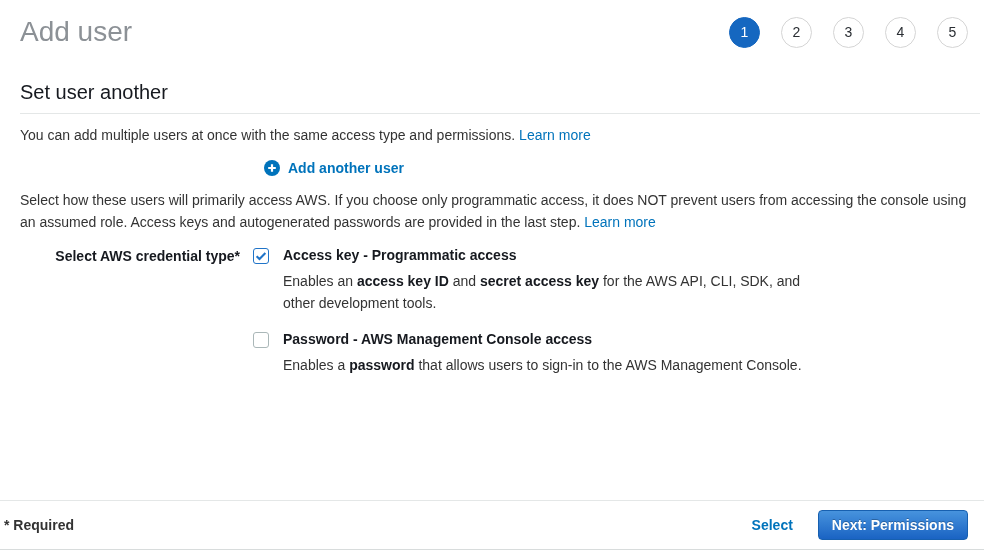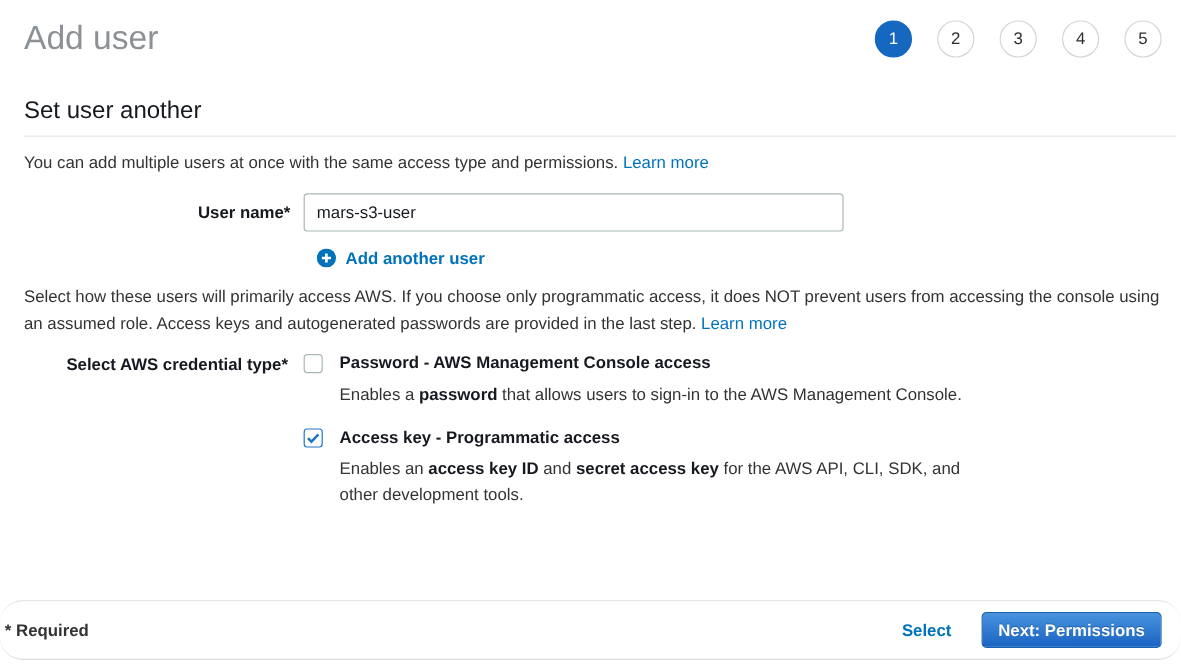--- a/index.html
+++ b/index.html
@@ -61,21 +61,21 @@
   .checkbox.checked svg { display:block; }
   .option-title { font-weight:bold; color:#16191f; }
   .option-desc { margin-top:7px; line-height:22px; max-width:552px; color:#333; }
   .option-desc b { color:#16191f; }
 
   
   .footer {
     position:absolute; left:0; right:0; bottom:6px;
     border-top:1px solid #e4e7e7; border-bottom:1px solid #d8dcdc;
     display:flex; align-items:center;
-    padding:9px 16px 9px 4px; background:#fff;border-radius:19px;
+    padding:9px 16px 9px 4px; background:#fff;
   }
   .required-note { font-weight:bold; color:#333; }
   .footer-spacer { flex:1; }
   .cancel-link { color:#0073bb; font-weight:bold; margin-right:25px; cursor:pointer; }
   .primary-button {
     font-family:Liberation Sans, sans-serif;
     font-size:14px; font-weight:bold; color:#fff;
     background:linear-gradient(to bottom,#4793dd,#1a63c3);
     border:1px solid #1760b0; border-radius:4px;
     padding:6px 13px; cursor:pointer;
@@ -98,61 +98,57 @@
       <div class="step">5</div>
     </div>
   </div>
 
   
   <div class="section-heading first">Set user another</div>
   <div class="section-desc">
     <span>You can add multiple users at once with the same access type and permissions. </span><span class="link">Learn more</span>
   </div>
 
-  <div class="form-row">
-    <div class="form-label">User name*</div>
-    <input class="text-input" type="text" value="mars-s3-user" style="">
-  </div>
 
   <div class="add-another">
     <svg class="plus-icon" viewBox="0 0 16 16">
       <circle cx="8" cy="8" r="8" fill="#0073bb"></circle>
       <path d="M8 4.2v7.6M4.2 8h7.6" stroke="#fff" stroke-width="2.2"></path>
     </svg>
     <span>Add another user</span>
   </div>
 
   
   <div class="section-desc">
     <span>Select how these users will primarily access AWS. If you choose only programmatic access, it does NOT prevent users from accessing the console using an assumed role. Access keys and autogenerated passwords are provided in the last step. </span><span class="link">Learn more</span>
   </div>
 
   <div class="cred-section">
     <div class="cred-label">Select AWS credential type*</div>
     <div class="cred-options">
 
       <div class="option">
-        <div class="checkbox">
-          
-        </div>
-        <div class="option-body">
-          <div class="option-title">Password - AWS Management Console access</div>
-          <div class="option-desc"><span>Enables a </span><b>password</b><span> that allows users to sign-in to the AWS Management Console.</span></div>
-        </div>
-      </div>
-
-      <div class="option">
         <div class="checkbox checked">
           <svg viewBox="0 0 16 16">
             <path d="M3 8.2l3.3 3.3L13 4.6" stroke="#2074c8" stroke-width="2.4" fill="none"></path>
           </svg>
         </div>
         <div class="option-body">
           <div class="option-title">Access key - Programmatic access</div>
           <div class="option-desc"><span>Enables an </span><b>access key ID</b><span> and </span><b>secret access key</b><span> for the AWS API, CLI, SDK, and other development tools.</span></div>
+        </div>
+      </div>
+
+      <div class="option">
+        <div class="checkbox">
+          
+        </div>
+        <div class="option-body">
+          <div class="option-title">Password - AWS Management Console access</div>
+          <div class="option-desc"><span>Enables a </span><b>password</b><span> that allows users to sign-in to the AWS Management Console.</span></div>
         </div>
       </div>
 
     </div>
   </div>
 
   
   <div class="footer">
     <div class="required-note">* Required</div>
     <div class="footer-spacer"></div>

